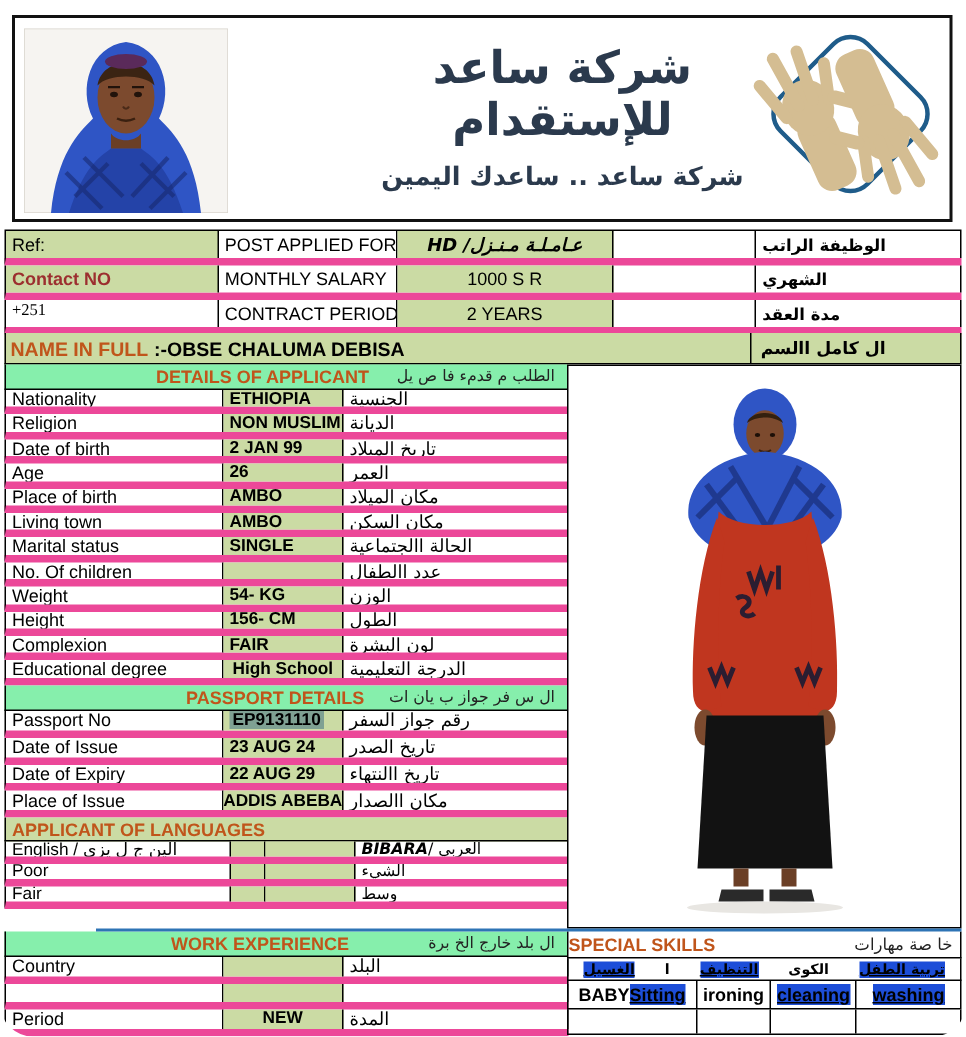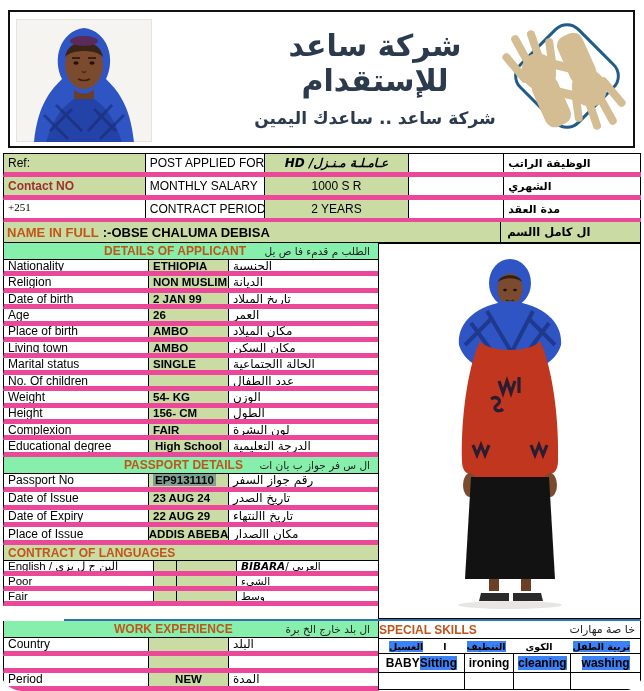--- a/index.html
+++ b/index.html
@@ -77,21 +77,21 @@
 
   
   .photo-cell { position:absolute; left:378px; top:243px; width:263px; height:376px; border:1px solid #000; background:#fff; display:flex; justify-content:center; }
   .skills-head { position:absolute; left:378px; top:621px; width:263px; height:18px; display:flex; align-items:center;
                  border:1px solid #000; border-top:none; background:#fff; font-size:12px; padding-left:0; }
   .skills-head .arr { margin-left:auto; padding-right:5px; font-size:11px; color:#222; }
   .skills-ar { position:absolute; left:378px; top:639px; width:263px; height:15px; display:flex; align-items:center;
                justify-content:space-between; padding:0 10px; border-left:1px solid #000; border-right:1px solid #000;
                border-bottom:1px solid #000; direction:ltr; }
   .skills-ar span { font-family:"DejaVu Sans",sans-serif; font-size:9.5px; font-weight:bold; }
-  .hl { background:#3b82f6; }
+  .hl { background:#1d4ed8;text-decoration:underline; }
   .skills-en { position:absolute; left:378px; top:654px; width:263px; height:19px; display:flex;
                border-left:1px solid #000; border-bottom:1px solid #000; }
   .skills-en .cell { font-weight:bold; font-size:12px; justify-content:center; }
   .sk1 { width:86px; } .sk2 { width:50px; } .sk3 { width:57px; } .sk4 { width:70px; }
   .skills-empty { position:absolute; left:378px; top:673px; width:263px; height:17px; display:flex;
                   border-left:1px solid #000; border-bottom:1px solid #000; }
 </style>
 </head>
 <body>
 
@@ -279,21 +279,21 @@
       <div class="cell ka ar">تاريخ االنتهاء</div>
     </div>
     <div class="row">
       <div class="cell kl">Place of Issue</div>
       <div class="cell kv-val green c">ADDIS ABEBA</div>
       <div class="cell ka ar">مكان االصدار</div>
     </div>
   </div>
 
   <div class="lang-head">
-    <span class="orange">CONTRACT OF LANGUAGES</span>
+    <span class="orange">APPLICANT OF LANGUAGES</span>
   </div>
   <div class="langs">
     <div class="row">
       <div class="cell ll">English / الين ج ل يزي</div>
       <div class="cell lg1 green"></div>
       <div class="cell lg2 green"></div>
       <div class="cell la ar lang-mix">
           <span>العربي / </span>
           <i>BIBARA</i>
         </div>

